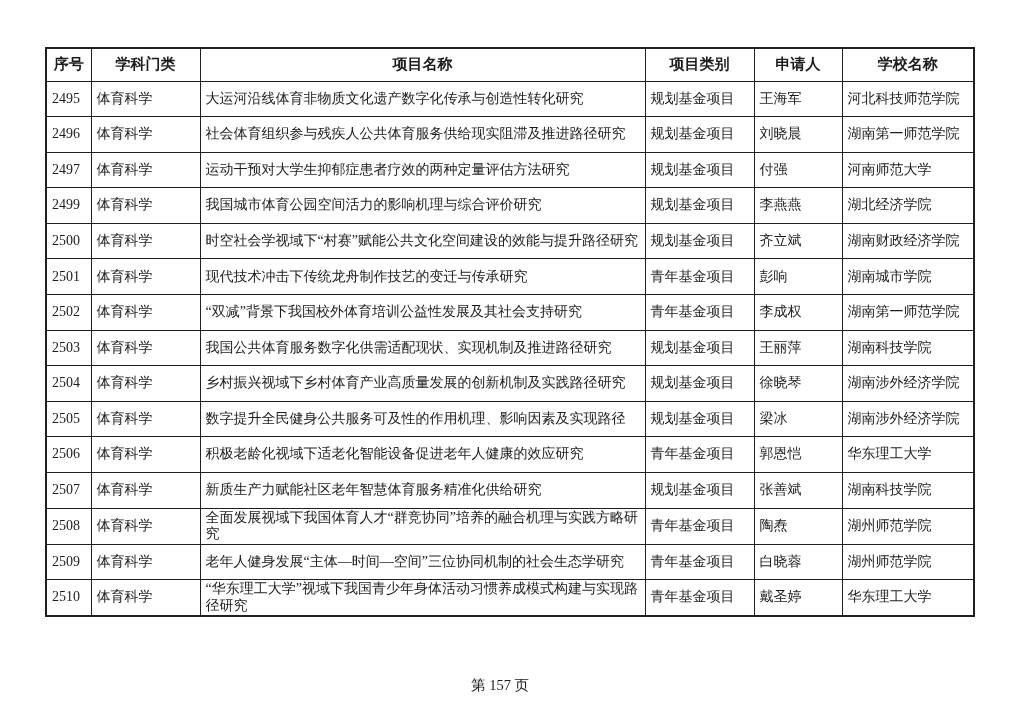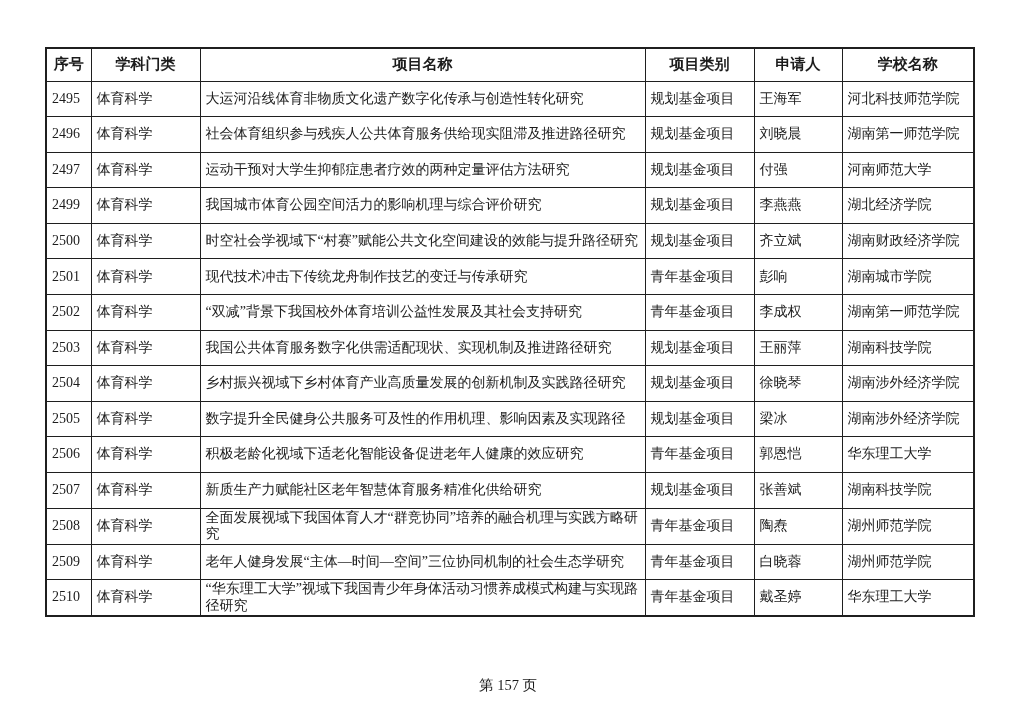--- a/index.html
+++ b/index.html
@@ -46,21 +46,21 @@
   td.col-no { text-align: center; padding: 1px 2px; }
   
   col.c-no        { width: 45px; }
   col.c-discipline{ width: 109px; }
   col.c-project   { width: 445px; }
   col.c-category  { width: 109px; }
   col.c-applicant { width: 88px; }
   col.c-school    { width: 132px; }
   .footer {
     position: absolute;
-    left: 8px; top: 676px;
+    left: 0; top: 676px;
     width: 1000px;
     text-align: center;
     font-size: 14.5px;
     color: #1c1c1c;
   }
 </style>
 </head>
 <body>
 
 <div class="page">

